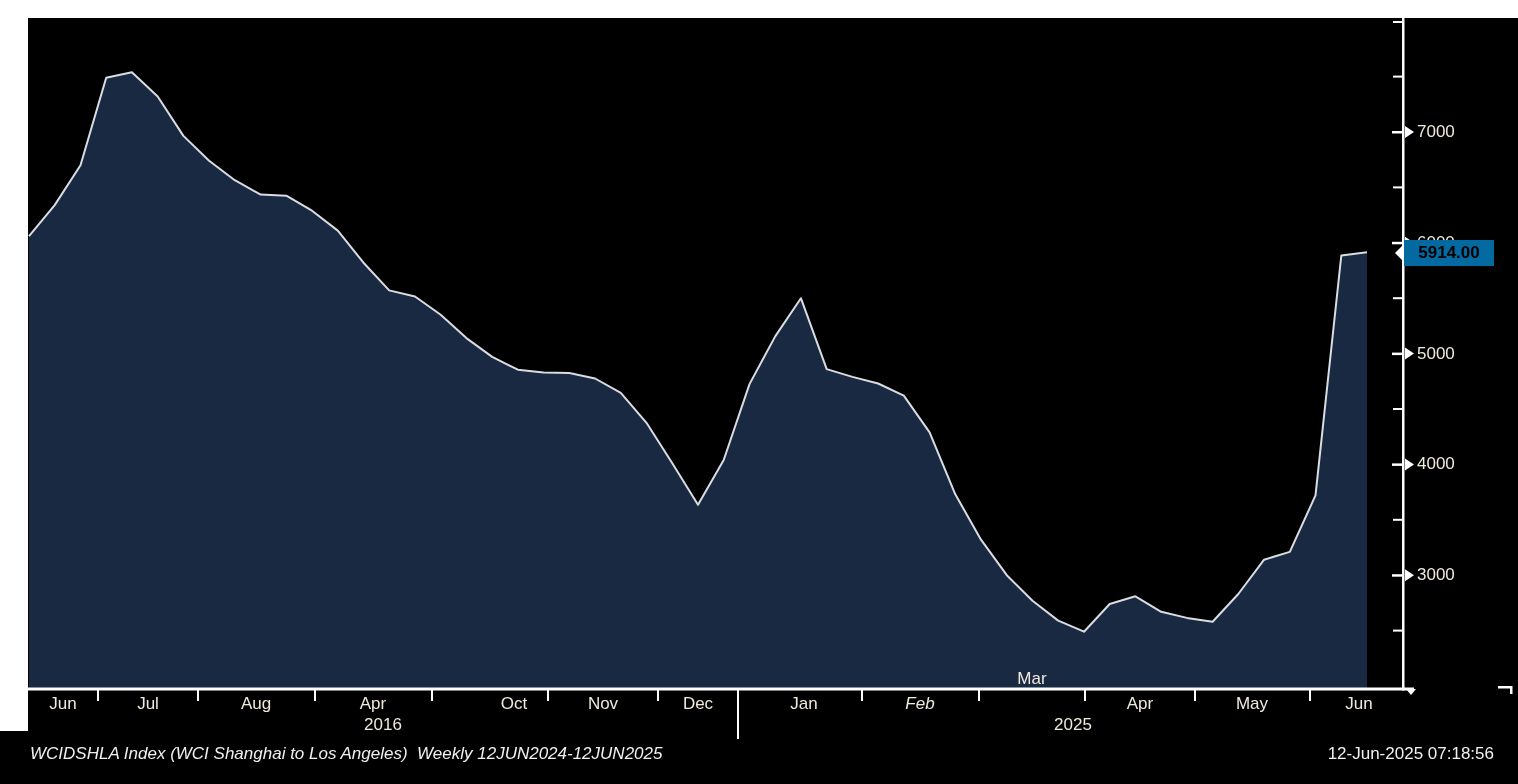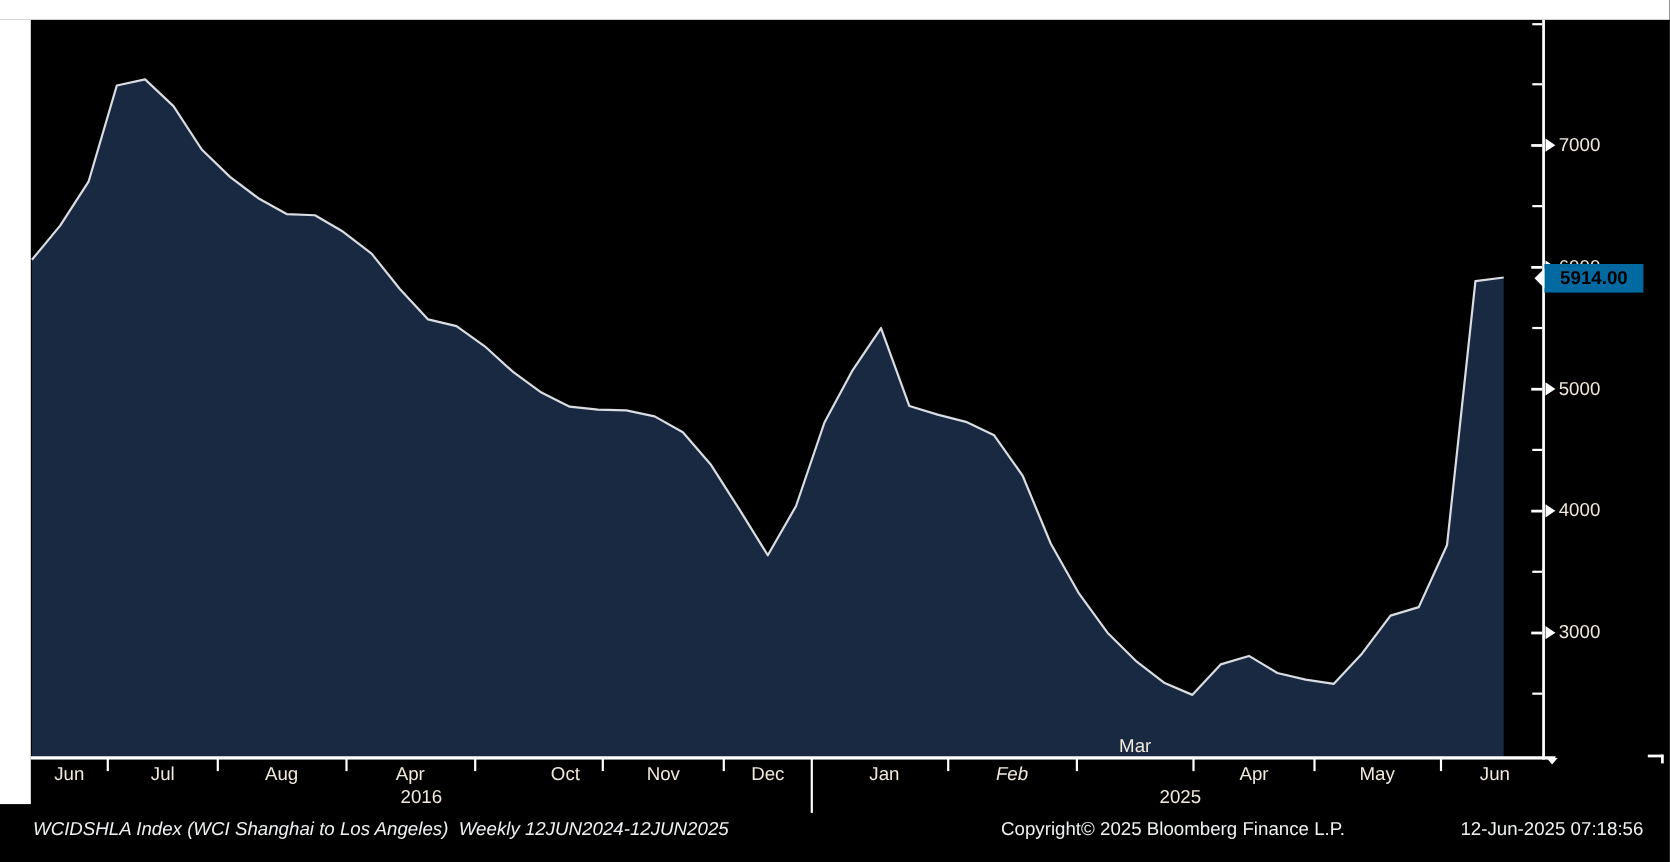--- a/index.html
+++ b/index.html
@@ -116,16 +116,15 @@
       <div class="xlabel" style="left: 1359px; top: 695px;">Jun</div>
       <div class="yearlabel" style="left: 383px; top: 716px;">2016</div>
       <div class="yearlabel" style="left: 1073px; top: 716px;">2025</div>
     </div>
 
   <div class="price-marker">
     <span>5914.00</span>
   </div>
 
   <div class="footer-text" id="footer-left">WCIDSHLA Index (WCI Shanghai to Los Angeles)  Weekly 12JUN2024-12JUN2025</div>
-  <div class="footer-text" id="footer-center">Copyright© 2025 Bloomberg Finance L.P.</div>
   <div class="footer-text" id="footer-right">12-Jun-2025 07:18:56</div>
 
 </div>
 
 </body></html>

